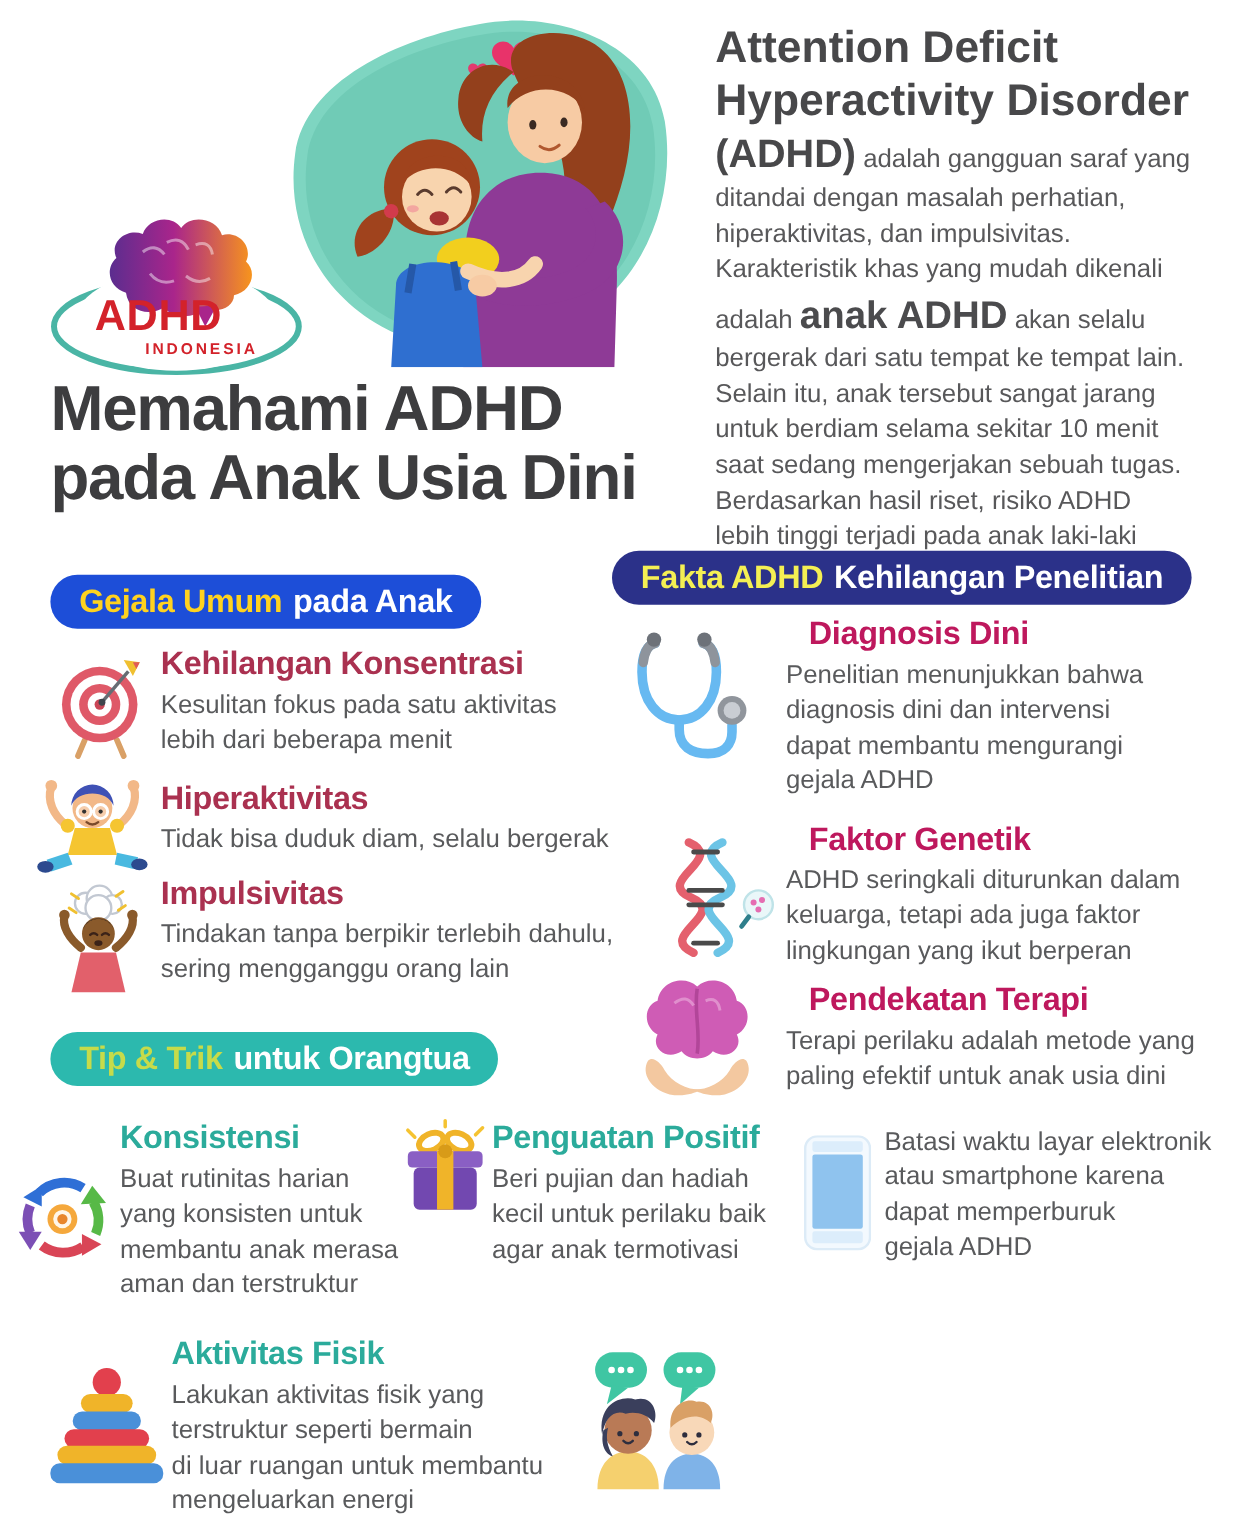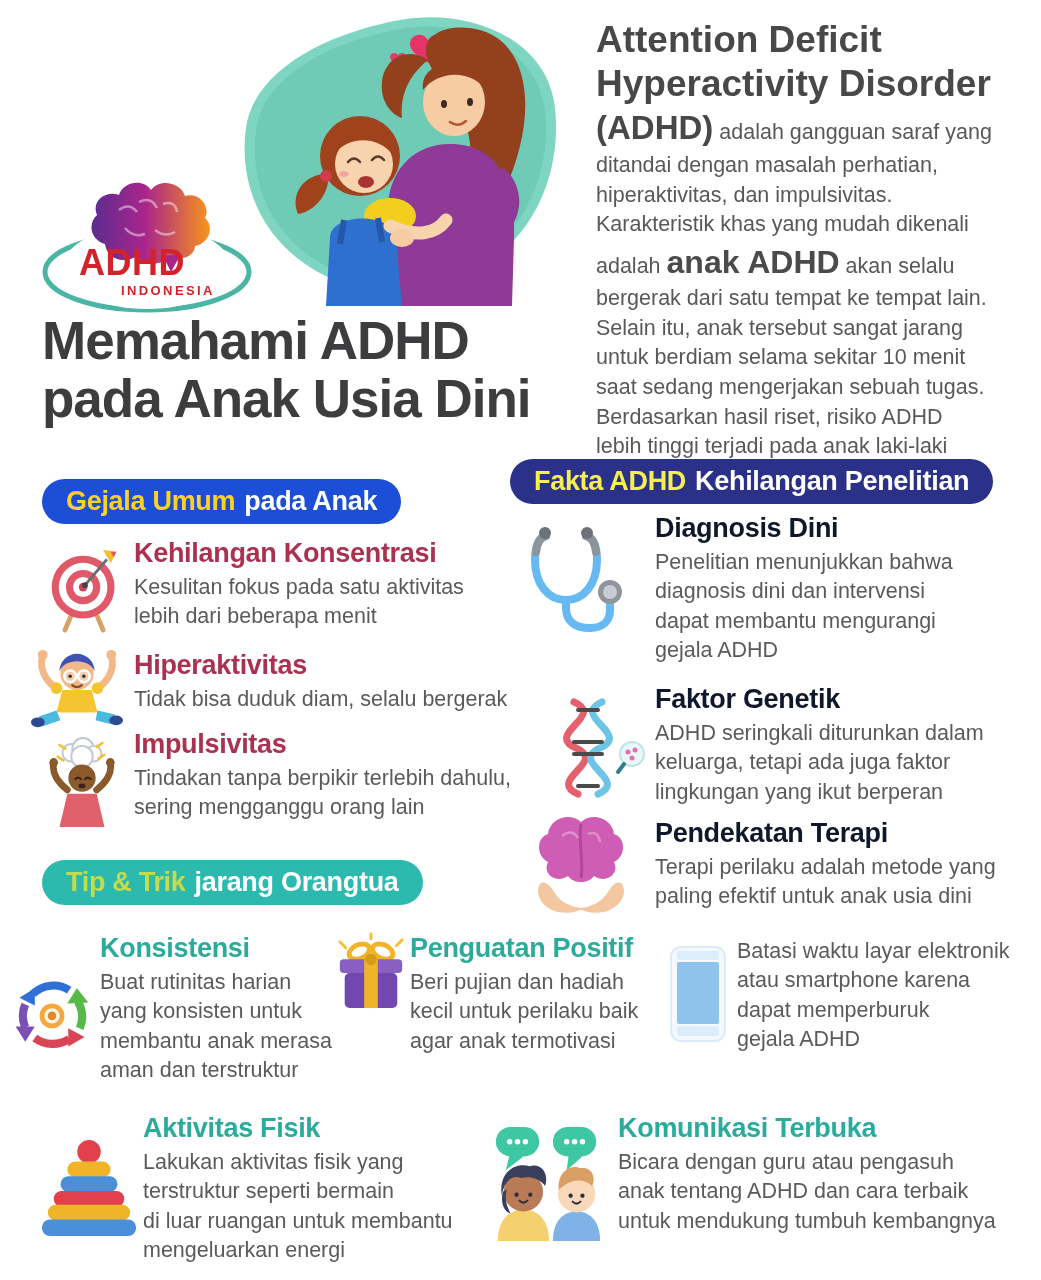--- a/index.html
+++ b/index.html
@@ -37,21 +37,21 @@
   .badge-facts{left:510px;top:459px;background:#2b3189;}
   .badge-facts .hl{color:#f4ef53;} .badge-facts .rest{color:#ffffff;}
   .badge-tips{left:42px;top:860px;background:#2cb9ae;}
   .badge-tips .hl{color:#c6db4a;} .badge-tips .rest{color:#ffffff;}
 
   
   .itm{position:absolute;}
   .itm .t{font-weight:bold;font-size:27px;letter-spacing:-.3px;}
   .itm .d{color:#595a5c;font-size:21.5px;line-height:1.37;white-space:pre-line;margin-top:4px;}
   .sym-t{color:#aa3150;}
-  .fact-t{color:#0f172a;}
+  .fact-t{color:#be185d;margin-left:19px;}
   .tip-t{color:#2bab9b;font-size:26px;}
 </style>
 </head>
 <body>
 
 <div class="page">
 
   <div class="logo">
     <svg viewBox="0 0 225 140">
       <defs>
@@ -267,21 +267,21 @@
       <path d="M90,72 C96,82 88,96 72,100 C62,102 52,100 46,96 C58,96 70,90 76,80 C80,73 86,68 90,72 Z" fill="#f3c8a0"></path>
     </svg>
   </div>
   <div class="itm" style="left:655px;top:818px;width:385px;">
     <div class="t fact-t">Pendekatan Terapi</div>
     <div class="d">Terapi perilaku adalah metode yang
 paling efektif untuk anak usia dini</div>
   </div>
 
   <div class="badge badge-tips">
-    <span class="hl">Tip &amp; Trik</span><span class="rest">jarang Orangtua</span>
+    <span class="hl">Tip &amp; Trik</span><span class="rest">untuk Orangtua</span>
   </div>
 
   <div class="icon" style="left:8px;top:968px;width:88px;height:92px;">
     <svg viewBox="0 0 92 92">
       <path d="M64,21 A31,31 0 0 0 26,25" stroke="#2f6fd6" stroke-width="8.5" fill="none"></path>
       <polygon points="12,29 28,19 28,37" fill="#2f6fd6"></polygon>
       <path d="M18,36 A31,31 0 0 0 18,60" stroke="#7c4fb5" stroke-width="8.5" fill="none"></path>
       <polygon points="18,75 8,59 28,59" fill="#7c4fb5"></polygon>
       <path d="M28,71 A31,31 0 0 0 64,72" stroke="#d94556" stroke-width="8.5" fill="none"></path>
       <polygon points="80,70 63,61 63,80" fill="#d94556"></polygon>
@@ -375,20 +375,14 @@
         <circle cx="41" cy="75" r="2.2" fill="#2e2e3e"></circle>
       <path d="M30,81 q4,4 8,0" stroke="#2e2e3e" stroke-width="2" fill="none" stroke-linecap="round"></path>
       <path d="M64,122 C64,102 74,92 88,92 C102,92 112,102 112,122 Z" fill="#7fb3e8"></path>
       <circle cx="88" cy="74" r="19" fill="#f8d8b8"></circle>
       <path d="M70,70 C68,50 84,44 92,48 C104,46 108,58 104,66 C96,58 82,58 70,70 Z" fill="#d9a066"></path>
       <circle cx="82" cy="76" r="2.2" fill="#2e2e3e"></circle>
         <circle cx="94" cy="76" r="2.2" fill="#2e2e3e"></circle>
       <path d="M84,82 q4,4 8,0" stroke="#2e2e3e" stroke-width="2" fill="none" stroke-linecap="round"></path>
     </svg>
   </div>
-  <div class="itm" style="left:618px;top:1113px;width:422px;">
-    <div class="t tip-t">Komunikasi Terbuka</div>
-    <div class="d">Bicara dengan guru atau pengasuh
-anak tentang ADHD dan cara terbaik
-untuk mendukung tumbuh kembangnya</div>
-  </div>
 
 </div>
 
 </body></html>

